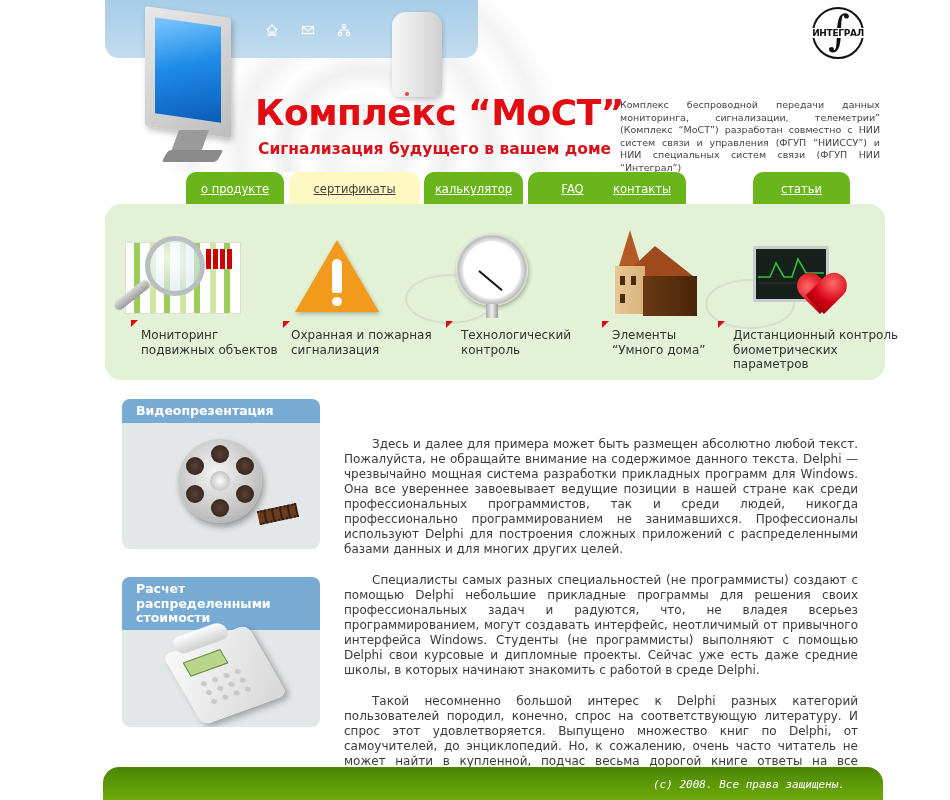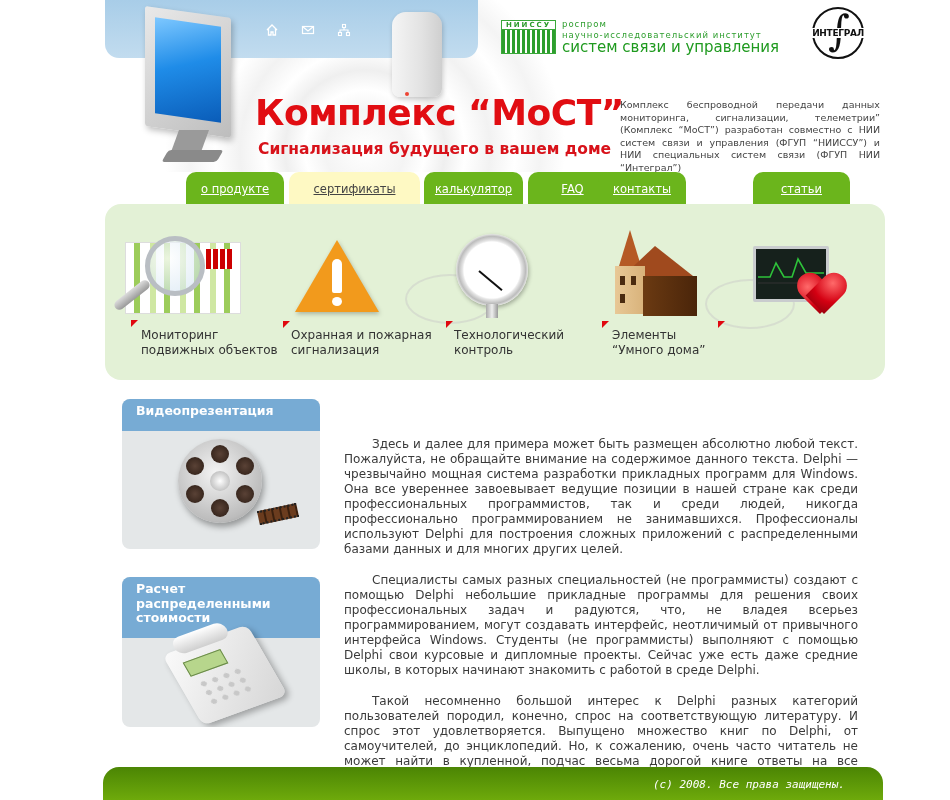--- a/index.html
+++ b/index.html
@@ -94,21 +94,21 @@
 
   .bio-screen { position: absolute; left: 650px; top: 42px; width: 76px; height: 56px; background: #16211c; border: 3px solid #c9ccce; border-radius: 2px; }
   .bio-screen svg { position: absolute; left: 0; top: 0; }
   .heart { position: absolute; left: 693px; top: 70px; width: 48px; height: 44px; }
   .heart::before, .heart::after { content: ""; position: absolute; top: 0; width: 26px; height: 40px; background: radial-gradient(circle at 40% 30%, #ff6a6a, #d40012 60%, #9a000c); border-radius: 26px 26px 0 0; }
   .heart::before { left: 22px; transform: rotate(-45deg); transform-origin: 0 100%; }
   .heart::after { left: 0; transform: rotate(45deg); transform-origin: 100% 100%; }
 
   
   .side-box { position: absolute; left: 122px; width: 198px; background: #e4e7e8; border-radius: 8px; overflow: hidden; cursor: pointer; }
-  .side-box .head { background: #77abd4; color: #fff; font-weight: bold; font-size: 12.5px; padding: 5px 12px 12px 14px; line-height: 14.5px; }
+  .side-box .head { background: #77abd4; color: #fff; font-weight: bold; font-size: 12.5px; padding: 5px 12px 4px 14px; line-height: 14.5px; }
   .video { top: 399px; height: 150px; }
   .calc  { top: 577px; height: 150px; }
 
   .reel { position: absolute; left: 56px; top: 40px; width: 84px; height: 84px; border-radius: 50%;
     background: radial-gradient(circle at 45% 40%, #f4f4f4, #bcbcbc 70%, #8a8a8a); box-shadow: 2px 4px 6px rgba(0,0,0,0.35); }
   .reel .hole { position: absolute; width: 18px; height: 18px; border-radius: 50%; background: radial-gradient(#5a4236, #2b1c14); }
   .reel .hub { position: absolute; left: 32px; top: 32px; width: 20px; height: 20px; border-radius: 50%; background: radial-gradient(#fff, #aaa); }
   .film { position: absolute; left: 136px; top: 108px; width: 40px; height: 14px; background: repeating-linear-gradient(90deg,#6b3c1e 0 6px,#3b200e 6px 8px); transform: rotate(-12deg); border-top: 2px dotted #222; border-bottom: 2px dotted #222; }
 
   .terminal { position: absolute; left: 58px; top: 58px; width: 90px; height: 80px; transform: rotate(-20deg) skewX(10deg);
@@ -166,31 +166,20 @@
     </a>
   </div>
 
   <div class="sensor">
       <div class="dot"></div>
     </div>
 
   <div class="title-main">Комплекс “МоСТ”</div>
   <div class="title-sub">Сигнализация будущего в вашем доме</div>
 
-  <div class="logo-niissu">
-    <div class="niissu-mark">
-      <div class="top">НИИССУ</div>
-      <div class="bars"></div>
-    </div>
-    <div class="niissu-text">
-      <span class="l1">роспром</span>
-      <span class="l2">научно-исследовательский институт</span>
-      <span class="l3">систем связи и управления</span>
-    </div>
-  </div>
 
   <div class="logo-integral">
     <span class="int">∫</span>
     <span class="txt">ИНТЕГРАЛ</span>
   </div>
 
   <div class="header-desc">Комплекс беспроводной передачи данных мониторинга, сигнализации, телеметрии” (Комплекс “МоСТ”) разработан совместно с НИИ систем связи и управления (ФГУП “НИИССУ”) и НИИ специальных систем связи (ФГУП НИИ “Интеграл”)</div>
 </div>
 
 <div class="tabs">
@@ -238,21 +227,21 @@
       <div>Охранная и пожарная</div>
         <div>сигнализация</div>
     </div>
   </div>
 
   <div class="feature" style="left:330px;width:160px">
     <div class="gauge" style="left:21px"></div>
     <div class="gauge-needle" style="left:44px"></div>
     <div class="gauge-stem" style="left:51px"></div>
     <div class="marker" style="left:11px;top:117px"></div>
-    <div class="label" style="left:19px;top:124px">
+    <div class="label" style="left:26px;top:124px">
       <div>Технологический</div>
         <div>контроль</div>
     </div>
   </div>
 
   <div class="feature" style="left:490px;width:120px">
     <div class="house-tower" style="left:24px"></div>
     <div class="house-roof" style="left:28px"></div>
     <div class="house-body" style="left:20px"></div>
     <div class="house-body2" style="left:48px"></div>
@@ -268,20 +257,25 @@
 
   <div class="feature" style="left:610px;width:170px">
     <div class="bio-screen" style="left:38px">
       <svg width="70" height="50" viewBox="0 0 70 50">
           <polyline points="2,28 14,28 20,14 28,28 36,28 42,10 50,24 68,24" fill="none" stroke="#2ec23a" stroke-width="1.6"></polyline>
           <line x1="2" y1="34" x2="68" y2="34" stroke="#333" stroke-width="1"></line>
         </svg>
     </div>
     <div class="heart" style="left:83px"></div>
     <div class="marker" style="left:3px;top:117px"></div>
+    <div class="label" style="left:18px;top:124px">
+      <div>Дистанционный контроль</div>
+        <div>биометрических</div>
+        <div>параметров</div>
+    </div>
   </div>
 </div>
 
 <div class="side-box video">
   <div class="head">Видеопрезентация</div>
   <div class="reel">
     <div class="hole" style="left:33px;top:6px"></div>
     <div class="hole" style="left:58px;top:18px"></div>
     <div class="hole" style="left:58px;top:46px"></div>
     <div class="hole" style="left:33px;top:60px"></div>

